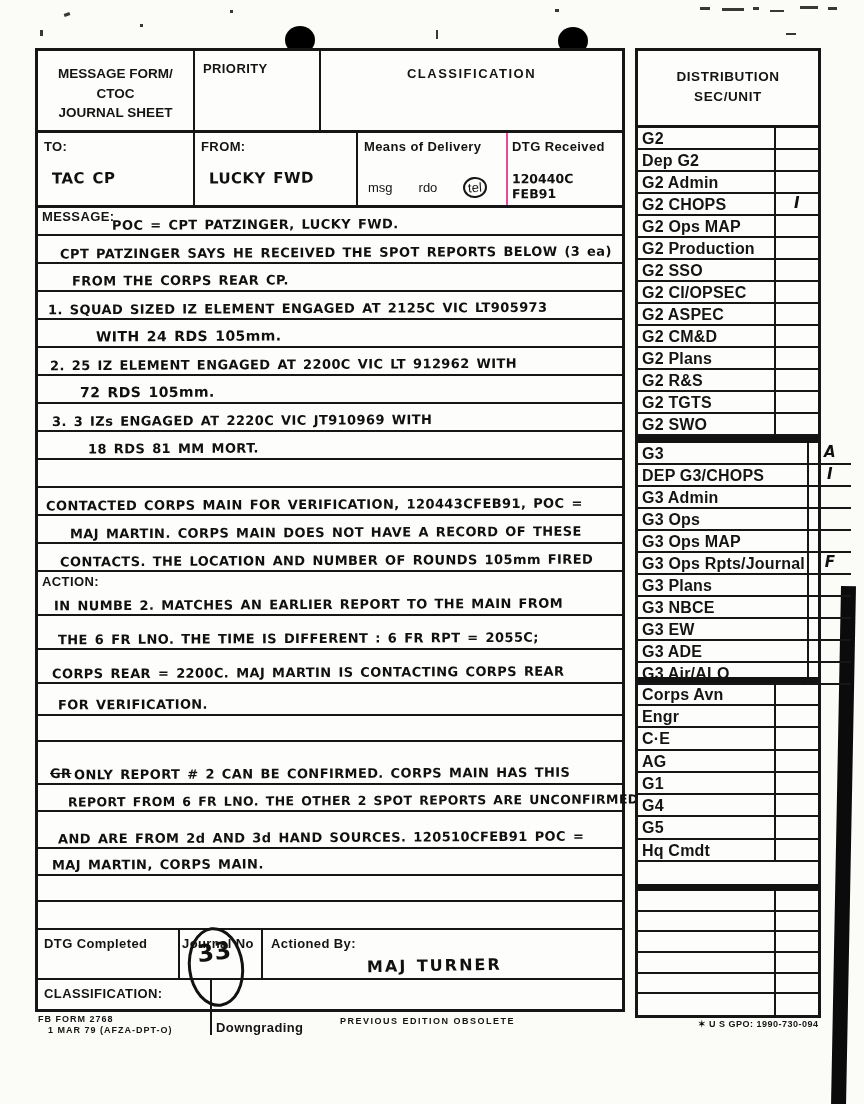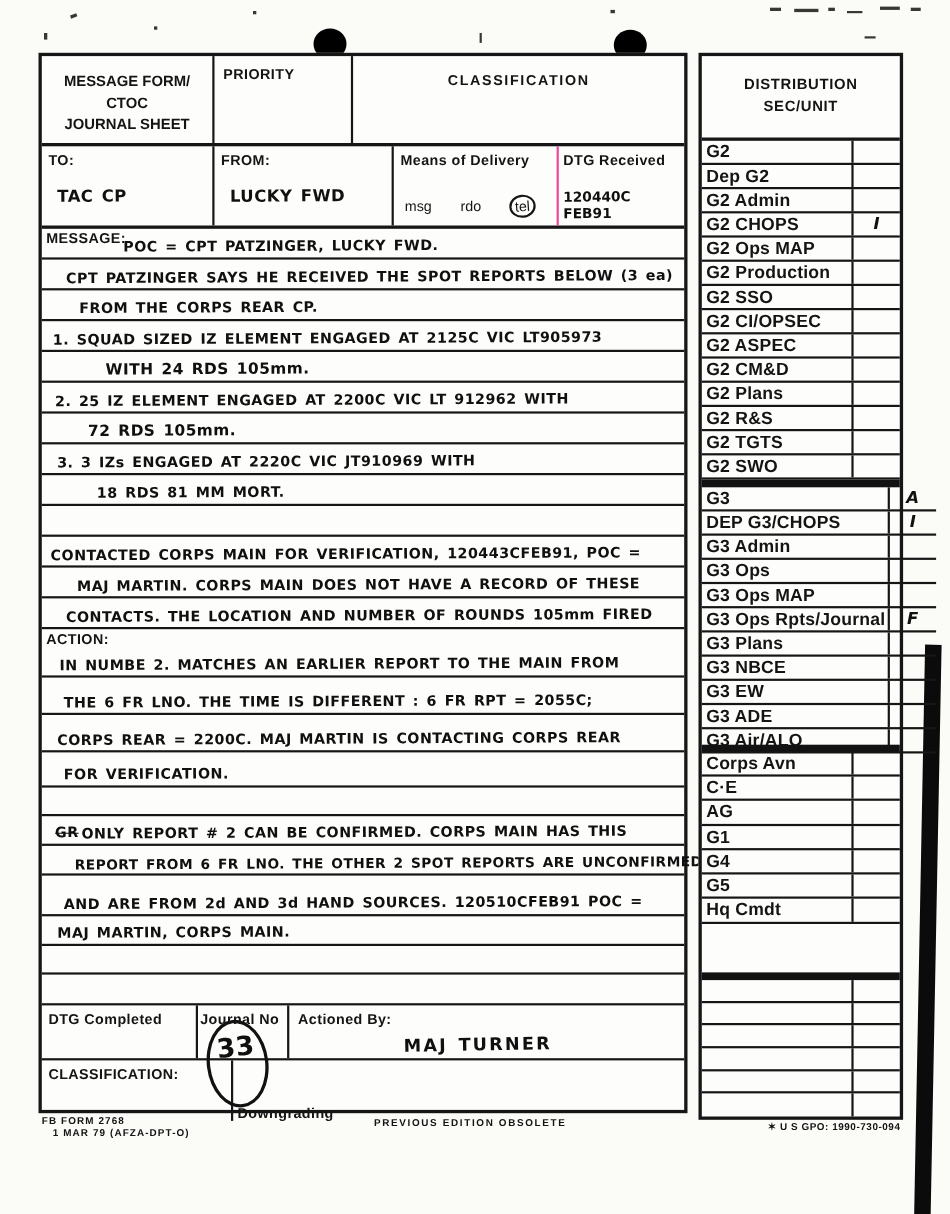--- a/index.html
+++ b/index.html
@@ -202,21 +202,21 @@
       </div>
     <div class="arow" style="height:34px">
         <span class="hw atext" style="margin-left:8px">CORPS REAR = 2200C.   MAJ MARTIN IS CONTACTING CORPS REAR</span>
       </div>
     <div class="arow" style="height:32px">
         <span class="hw atext" style="margin-left:14px">FOR VERIFICATION.</span>
       </div>
     <div class="arow" style="height:26px">
         <span class="hw atext"></span>
       </div>
-    <div class="arow" style="height:27px">
+    <div class="arow" style="height:43px">
       <span class="hw atext strike" style="margin-left:6px">GR</span>
       <span class="hw atext">ONLY REPORT # 2 CAN BE CONFIRMED.  CORPS MAIN HAS THIS</span>
     </div>
     <div class="arow" style="height:27px">
         <span class="hw atext" style="margin-left:24px;font-size:12.5px">REPORT FROM 6 FR LNO.  THE OTHER 2 SPOT REPORTS ARE UNCONFIRMED</span>
       </div>
     <div class="arow" style="height:37px">
         <span class="hw atext" style="margin-left:14px">AND ARE FROM 2d AND 3d HAND SOURCES.  120510CFEB91  POC =</span>
       </div>
     <div class="arow" style="height:27px">
@@ -365,20 +365,24 @@
       <div class="drow">
           <span class="dlabel">G3  Air/ALO</span>
           <span class="dmark hw"></span>
         </div>
     </div>
     <div class="ddiv"></div>
 
     <div class="dgroup g2">
       <div class="drow">
           <span class="dlabel">Corps  Avn</span>
+          <span class="dmark hw"></span>
+        </div>
+      <div class="drow">
+          <span class="dlabel">Engr</span>
           <span class="dmark hw"></span>
         </div>
       <div class="drow">
           <span class="dlabel">C·E</span>
           <span class="dmark hw"></span>
         </div>
       <div class="drow">
           <span class="dlabel">AG</span>
           <span class="dmark hw"></span>
         </div>

